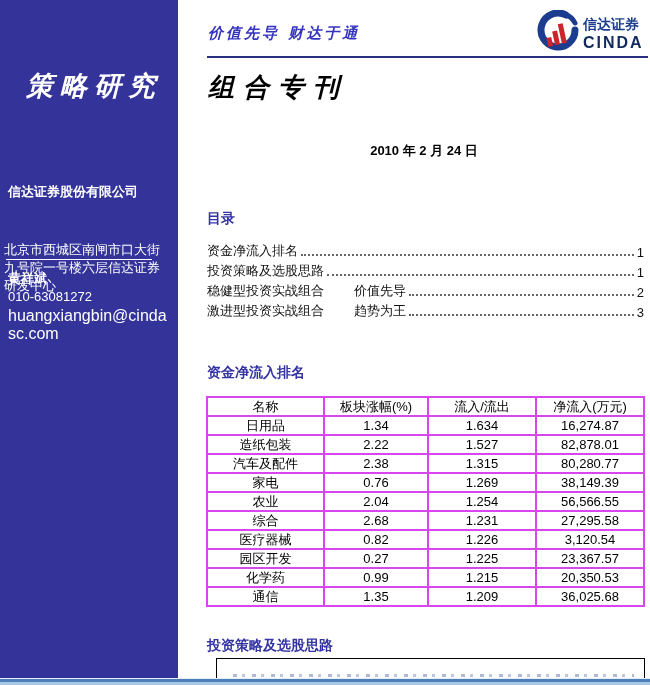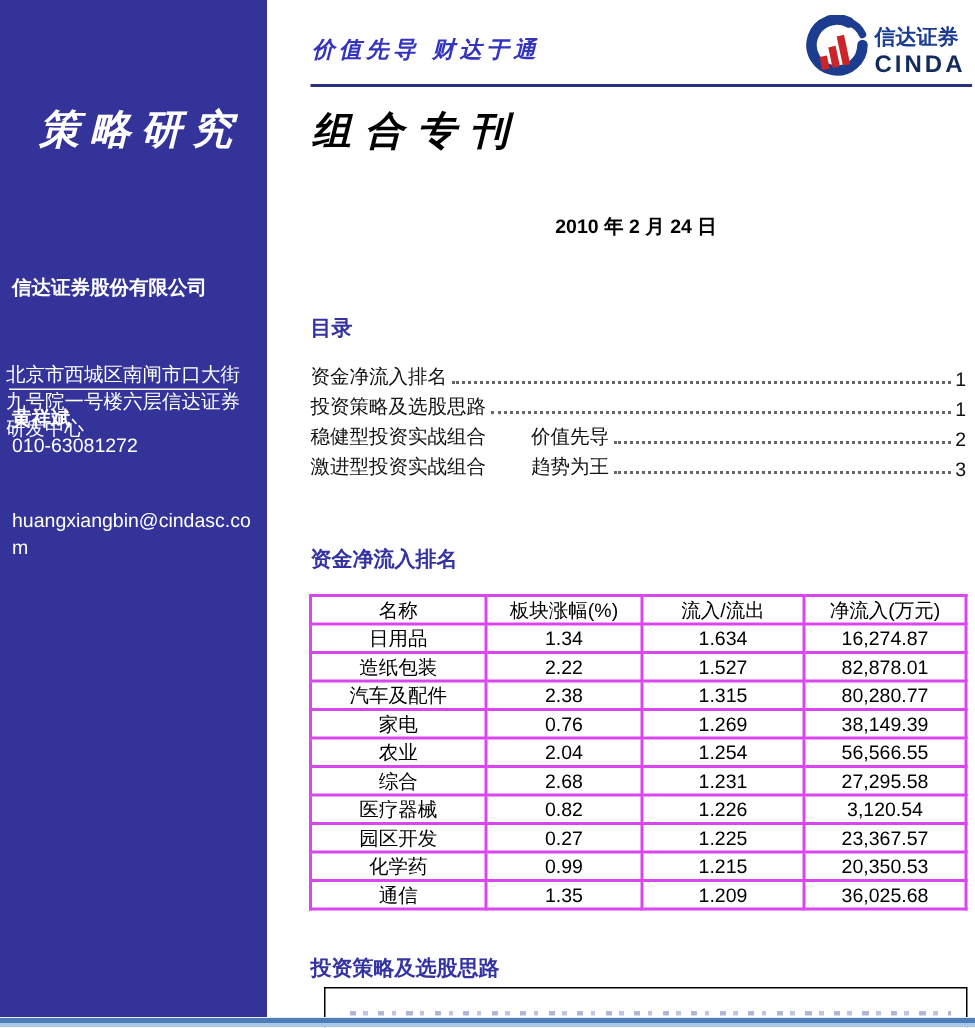--- a/index.html
+++ b/index.html
@@ -8,21 +8,21 @@
 
   
   .sidebar{position:absolute;left:0;top:0;width:178px;height:678px;background:#333399;color:#fff;}
   .brand{position:absolute;left:10px;top:68px;font-family:"DejaVu Serif",serif;font-style:italic;
          font-weight:bold;font-size:27px;letter-spacing:7px;color:#fff;white-space:nowrap;margin-left:16px;}
   .side-company{position:absolute;left:8px;top:183px;font-size:13px;font-weight:bold;width:166px;}
   .side-address{position:absolute;left:4px;top:201px;font-size:13px;line-height:18px;width:166px;margin-top:40px;}
   .side-divider{position:absolute;left:6px;top:259px;width:146px;border-top:1px solid #fff;}
   .side-analyst{position:absolute;left:8px;top:270px;font-size:13px;font-weight:bold;}
   .side-phone{position:absolute;left:8px;top:289px;font-size:13px;}
-  .side-email{position:absolute;left:8px;top:307px;font-size:13px;width:164px;word-break:break-all;line-height:18px;margin-top:31px;}
+  .side-email{position:absolute;left:8px;top:307px;font-size:16px;width:164px;word-break:break-all;line-height:18px;}
 
   
   .slogan{position:absolute;left:208px;top:24px;font-family:"DejaVu Serif",serif;font-style:italic;
           font-weight:bold;font-size:15px;color:#3434BE;letter-spacing:3px;white-space:nowrap;}
   .logo{position:absolute;left:536px;top:10px;width:112px;height:46px;}
   .header-rule{position:absolute;left:207px;top:56px;width:441px;height:2px;background:#2A3080;}
   .doc-title{position:absolute;left:208px;top:70px;font-family:"DejaVu Serif",serif;font-style:italic;
              font-weight:bold;font-size:26px;letter-spacing:9px;color:#000;white-space:nowrap;}
   .doc-date{position:absolute;left:207px;top:142px;width:434px;text-align:center;font-size:13px;font-weight:bold;}
 

